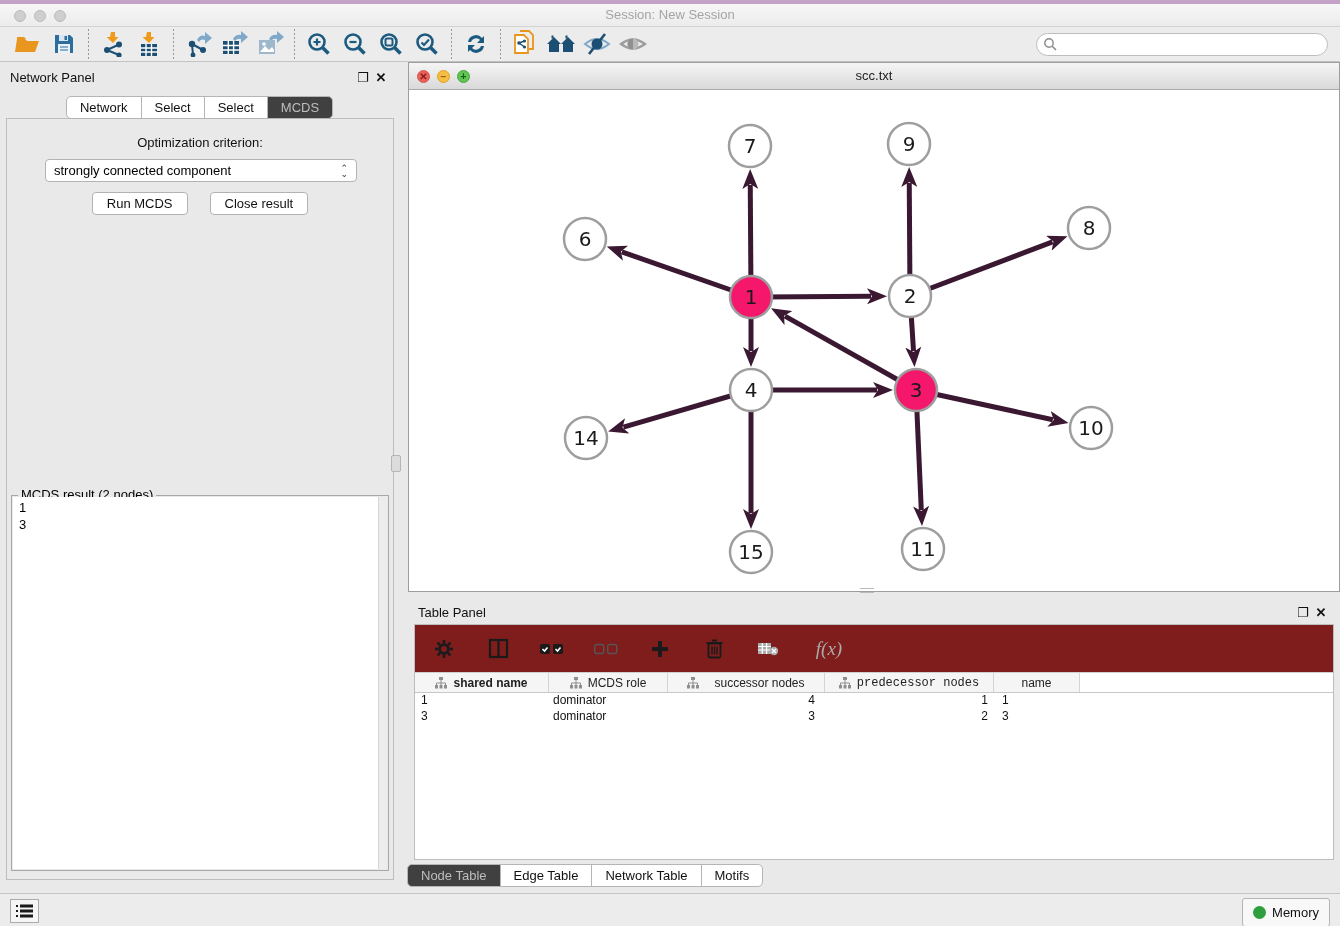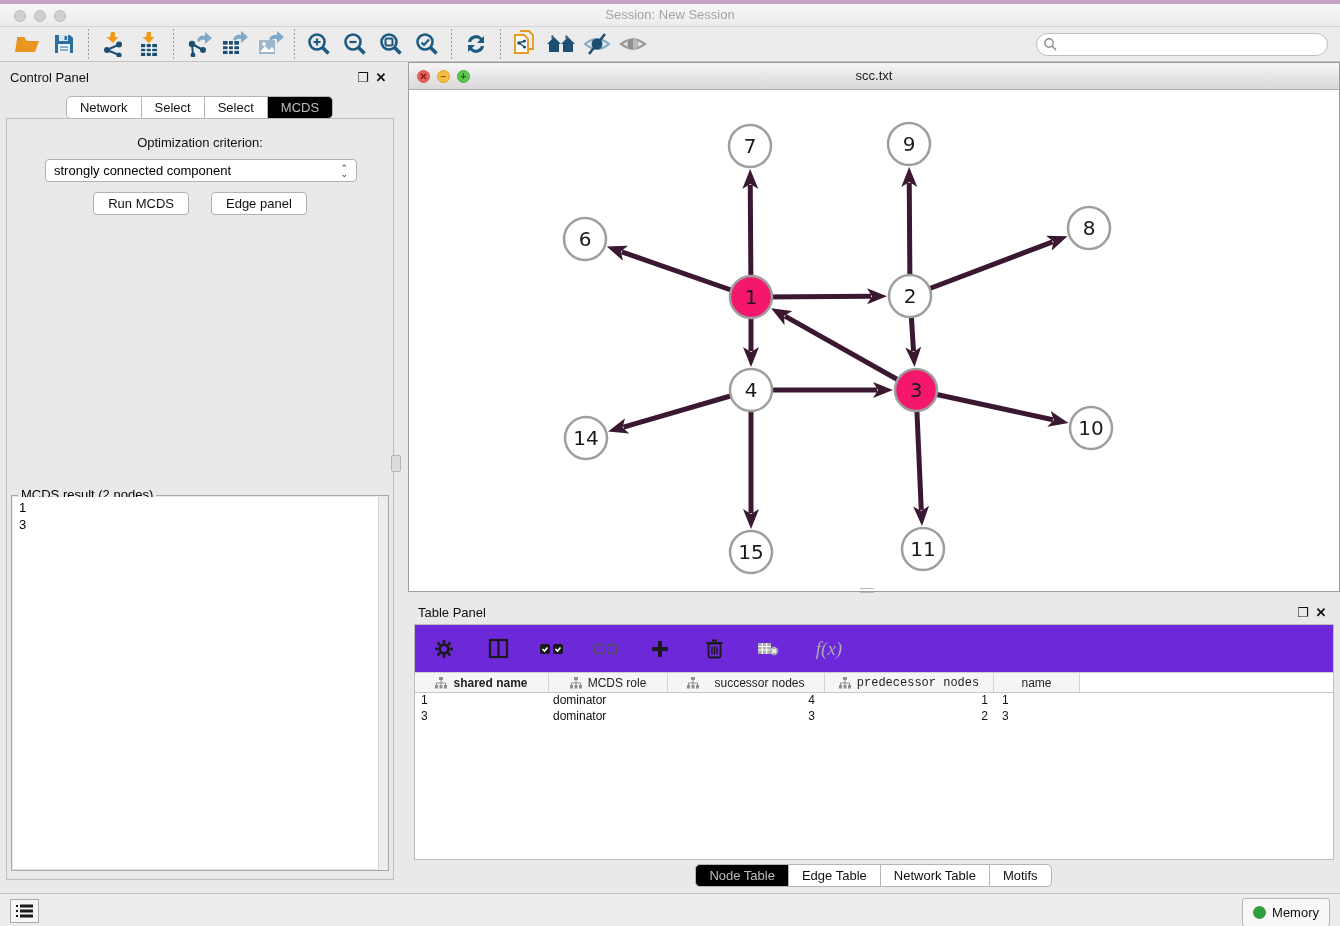--- a/index.html
+++ b/index.html
@@ -29,21 +29,21 @@
   
   .control-panel { position:absolute; left:0; top:62px; width:400px; height:831px; }
   .panel-head { height:30px; display:flex; align-items:center; padding:0 10px; }
   .panel-head .ph-title { font-size:13px; color:#111; flex:1; }
   .panel-ctl { font-size:13px; color:#111; width:18px; text-align:center; background:none; border:none; }
   .cp-tabs { position:absolute; left:0; right:0; top:34px; display:flex; justify-content:center; }
   .tab { background:#fff; border:1px solid #B5B5B5; padding:3px 13px; font-size:13px;
     margin-left:-1px; color:#111; position:relative; z-index:2; }
   .tab:first-child { border-radius:5px 0 0 5px; }
   .tab:last-child { border-radius:0 5px 5px 0; }
-  .tab.active { background:#000000; color:#BDBDBD; }
+  .tab.active { background:#404040; color:#BDBDBD; }
   .cp-box { position:absolute; left:6px; right:6px; top:56px; height:762px;
     border:1px solid #BDBDBD; background:#E9E9E9; }
   .opt-label { margin-top:16px; text-align:center; font-size:13px; color:#111; }
   .opt-select { position:absolute; left:38px; top:40px; width:312px; height:23px; background:#fff;
     border:1px solid #B3B3B3; border-radius:4px; font-size:13px; display:flex; align-items:center; padding:0 8px; }
   .opt-select .sel-text { flex:1; }
   .stepper { display:flex; flex-direction:column; line-height:6px; font-size:9px; color:#333; }
   .cp-buttons { position:absolute; left:0; right:0; top:73px; display:flex; justify-content:center; gap:22px; }
   .btn { background:#fff; border:1px solid #B3B3B3; border-radius:4px; font-size:13px;
     padding:3px 14px; color:#111; }
@@ -69,29 +69,29 @@
   .mac-yel   { left:28px; background:#F6BE40; border-color:#DFA123; color:#93591A; }
   .mac-grn   { left:48px; background:#5FC454; border-color:#48A83C; color:#1C5E14; }
   .net-canvas { position:absolute; left:0; top:27px; width:930px; height:501px; background:#fff; }
   .hsplit-grip { position:absolute; left:860px; top:588px; width:14px; height:5px;
     border-top:1px solid #B9B9B9; border-bottom:1px solid #B9B9B9; }
 
   
   .table-panel { position:absolute; left:408px; top:600px; width:932px; height:293px; }
   .tp-box { position:absolute; left:6px; right:6px; top:24px; height:236px;
     border:1px solid #BDBDBD; background:#fff; }
-  .tp-toolbar { height:47px; background:#6d28d9; display:flex; align-items:center; padding-left:14px; gap:24px; }
+  .tp-toolbar { height:47px; background:#7f1d1d; display:flex; align-items:center; padding-left:14px; gap:24px; }
   .tpbtn { width:30px; height:30px; background:none; border:none; display:flex; align-items:center; justify-content:center; }
   .fx-label { font-family:"Liberation Serif", serif; font-style:italic; font-size:19px; color:#ABABAB; }
   .tbl-header { display:flex; height:21px; border-top:1px solid #CFCFCF; border-bottom:1px solid #C8C8C8; }
   .th-cell { background:#F5F5F5; border-right:1px solid #D4D4D4; font-size:12px; color:#222;
     display:flex; align-items:center; justify-content:center; gap:6px; }
   .tbl-row { display:flex; height:16px; font-size:12px; color:#111; }
   .td-cell { overflow:hidden; white-space:nowrap; }
-  .tp-tabs { position:absolute; left:0; right:0; top:264px; display:flex; justify-content:center; }
+  .tp-tabs { position:absolute; left:0; right:0; top:264px; display:flex; }
 
   
   .statusbar { position:absolute; left:0; top:893px; width:1340px; height:33px;
     background:#ECECEC; border-top:1px solid #C4C4C4; }
   .list-btn { position:absolute; left:10px; top:5px; width:29px; height:24px; background:#F6F6F6;
     border:1px solid #ABABAB; display:flex; align-items:center; justify-content:center; }
   .memory-btn { position:absolute; right:10px; top:4px; height:29px; background:#F8F8F8;
     border:1px solid #B5B5B5; border-radius:3px; font-size:13px; color:#111;
     display:flex; align-items:center; gap:6px; padding:0 10px; }
   .mem-dot { width:13px; height:13px; border-radius:50%; background:#2F9E3F; }
@@ -237,42 +237,42 @@
     <svg width="15" height="15" viewBox="0 0 15 15">
       <circle cx="6" cy="6" r="4.2" fill="none" stroke="#8B8B8B" stroke-width="1.4"></circle>
       <path d="M9.2 9.2 L13 13" stroke="#8B8B8B" stroke-width="1.6"></path>
     </svg>
     <input value="" style="">
   </div>
 </div>
 
 <div class="control-panel">
   <div class="panel-head">
-    <span class="ph-title">Control Panel</span>
+    <span class="ph-title">Network Panel</span>
     <button class="panel-ctl">❐</button>
     <button class="panel-ctl" style="font-weight:bold">✕</button>
   </div>
   <div class="cp-tabs">
     <button class="tab">Network</button>
     <button class="tab">Select</button>
     <button class="tab">Select</button>
     <button class="tab active">MCDS</button>
   </div>
   <div class="cp-box">
     <div class="opt-label">Optimization criterion:</div>
     <div class="opt-select">
       <span class="sel-text">strongly connected component</span>
       <span class="stepper">
           <span>⌃</span>
           <span>⌄</span>
         </span>
     </div>
     <div class="cp-buttons">
       <button class="btn">Run MCDS</button>
-      <button class="btn">Edge panel</button>
+      <button class="btn">Close result</button>
     </div>
     <div class="mcds-fieldset">
       <span class="mcds-legend">MCDS result (2 nodes)</span>
       <div class="mcds-text" id="mcds-text">1
 3</div>
       <div class="mcds-scroll"></div>
     </div>
   </div>
 </div>
 <div class="vsplit-grip"></div>

